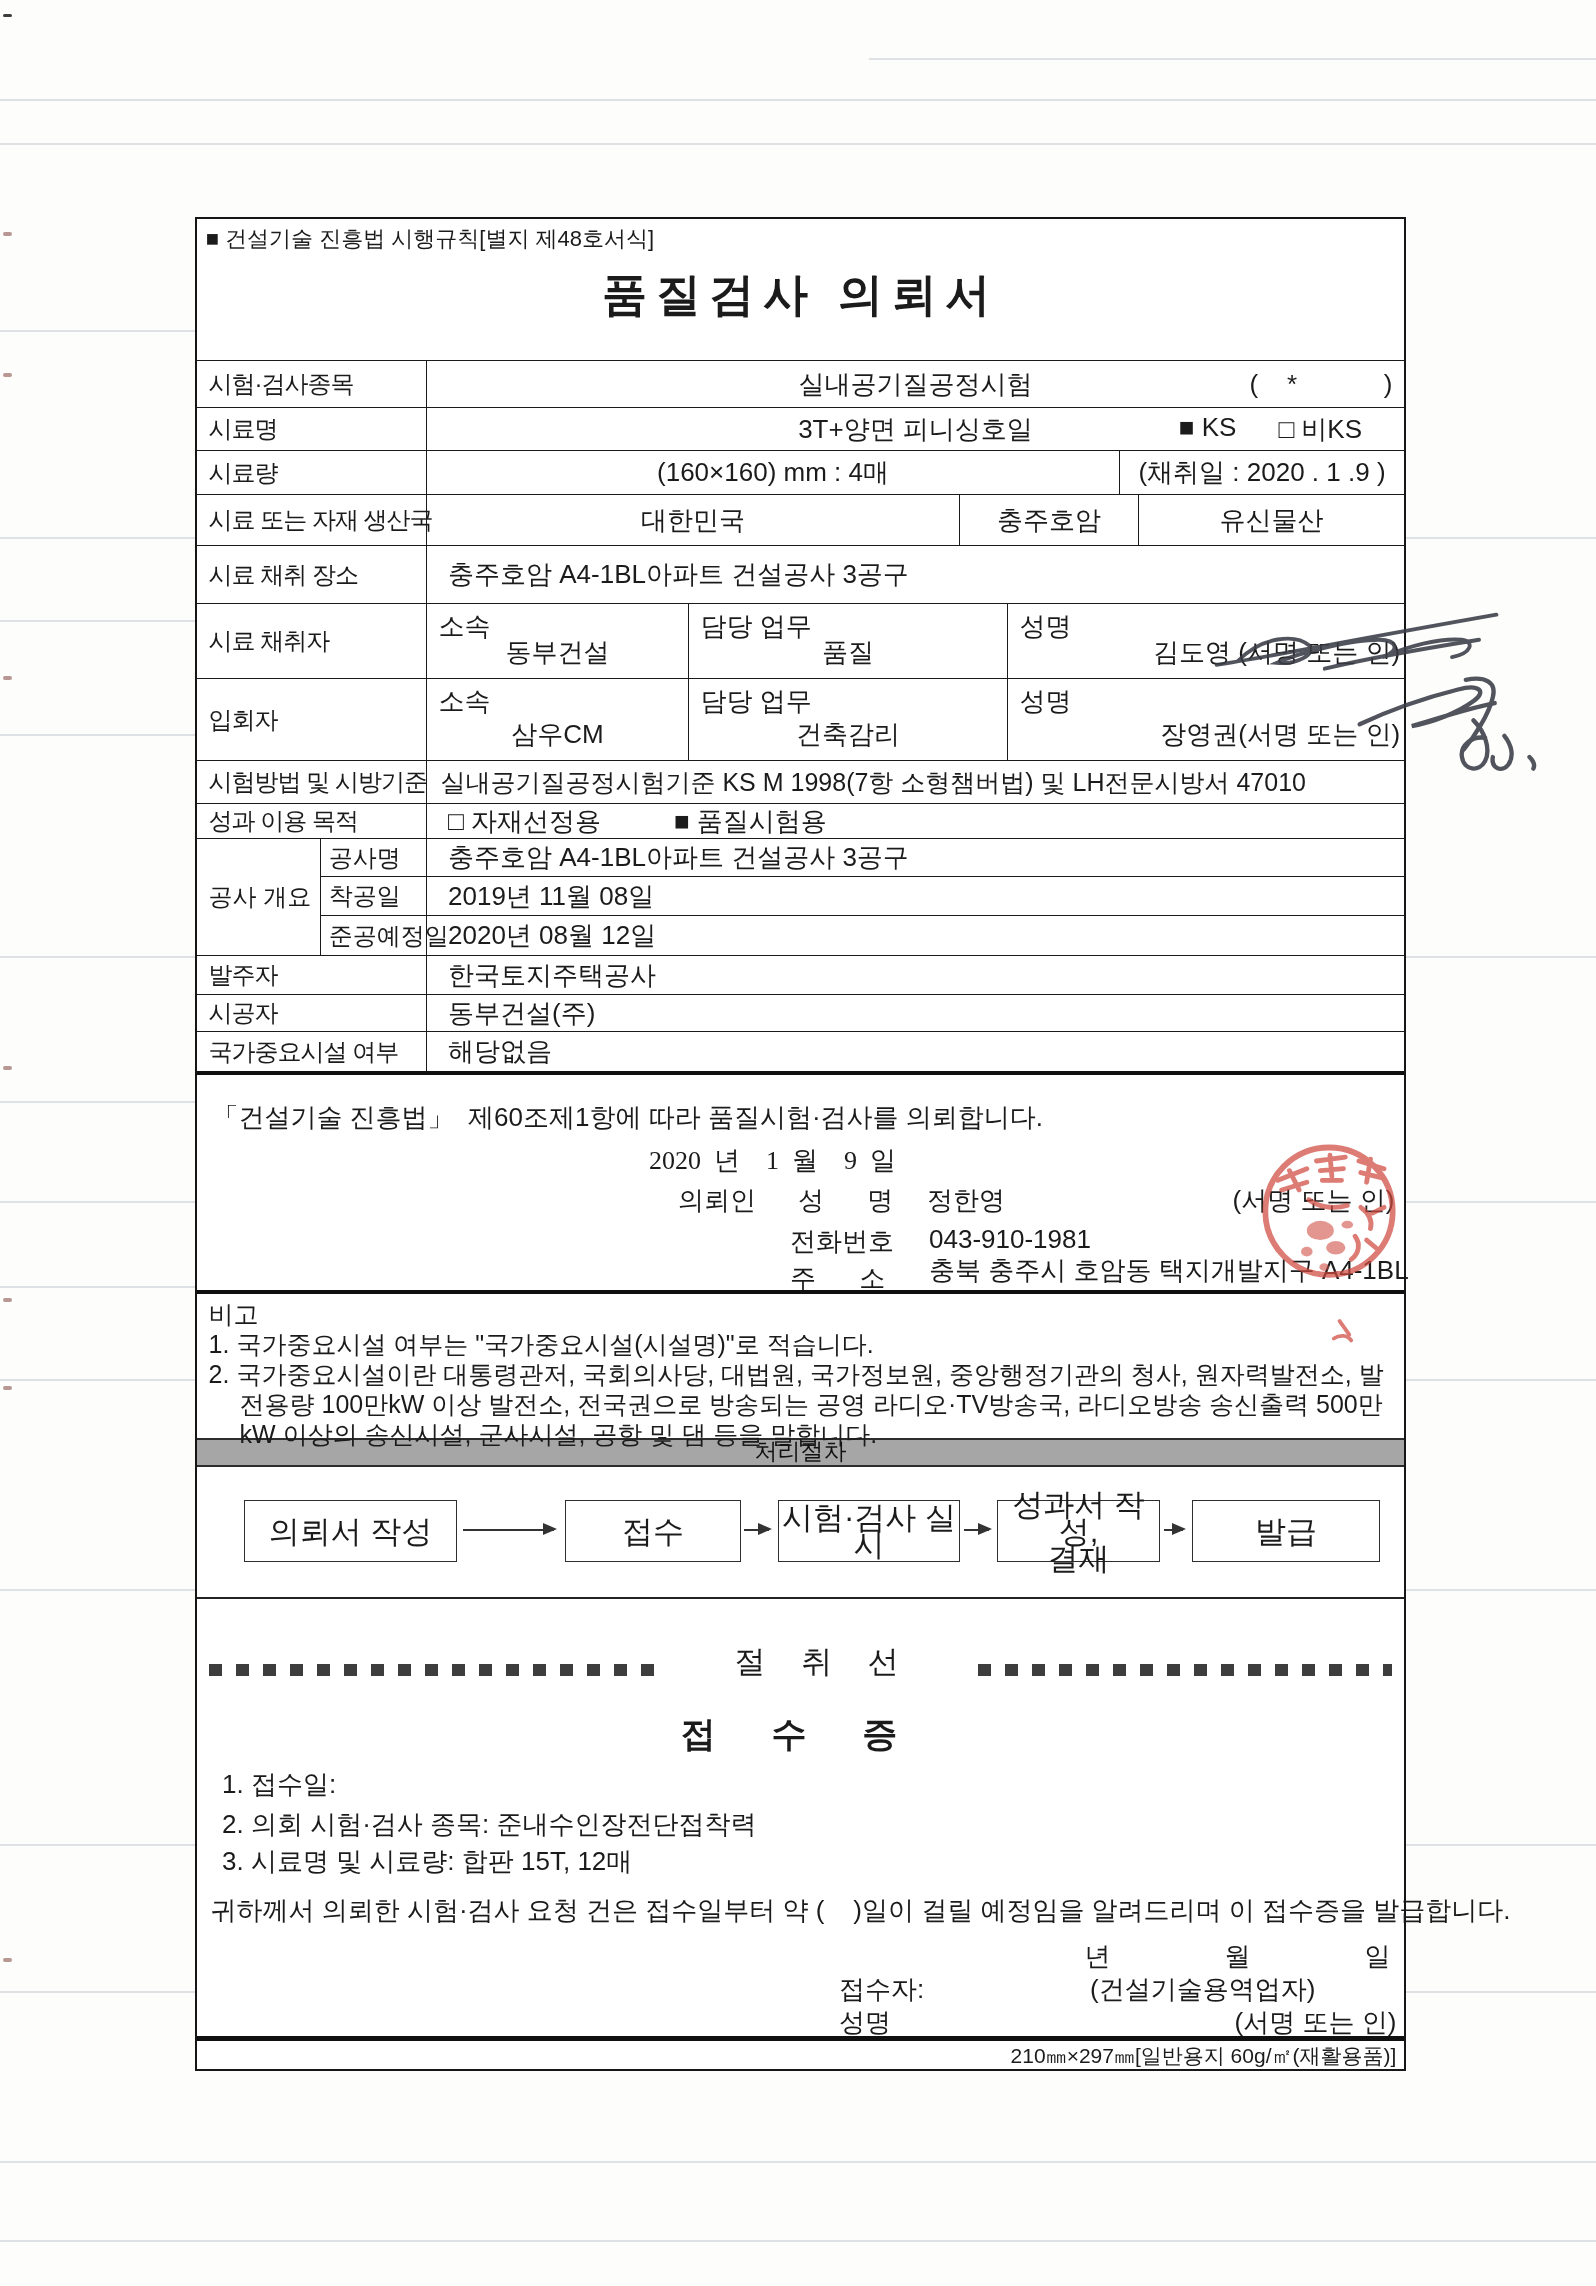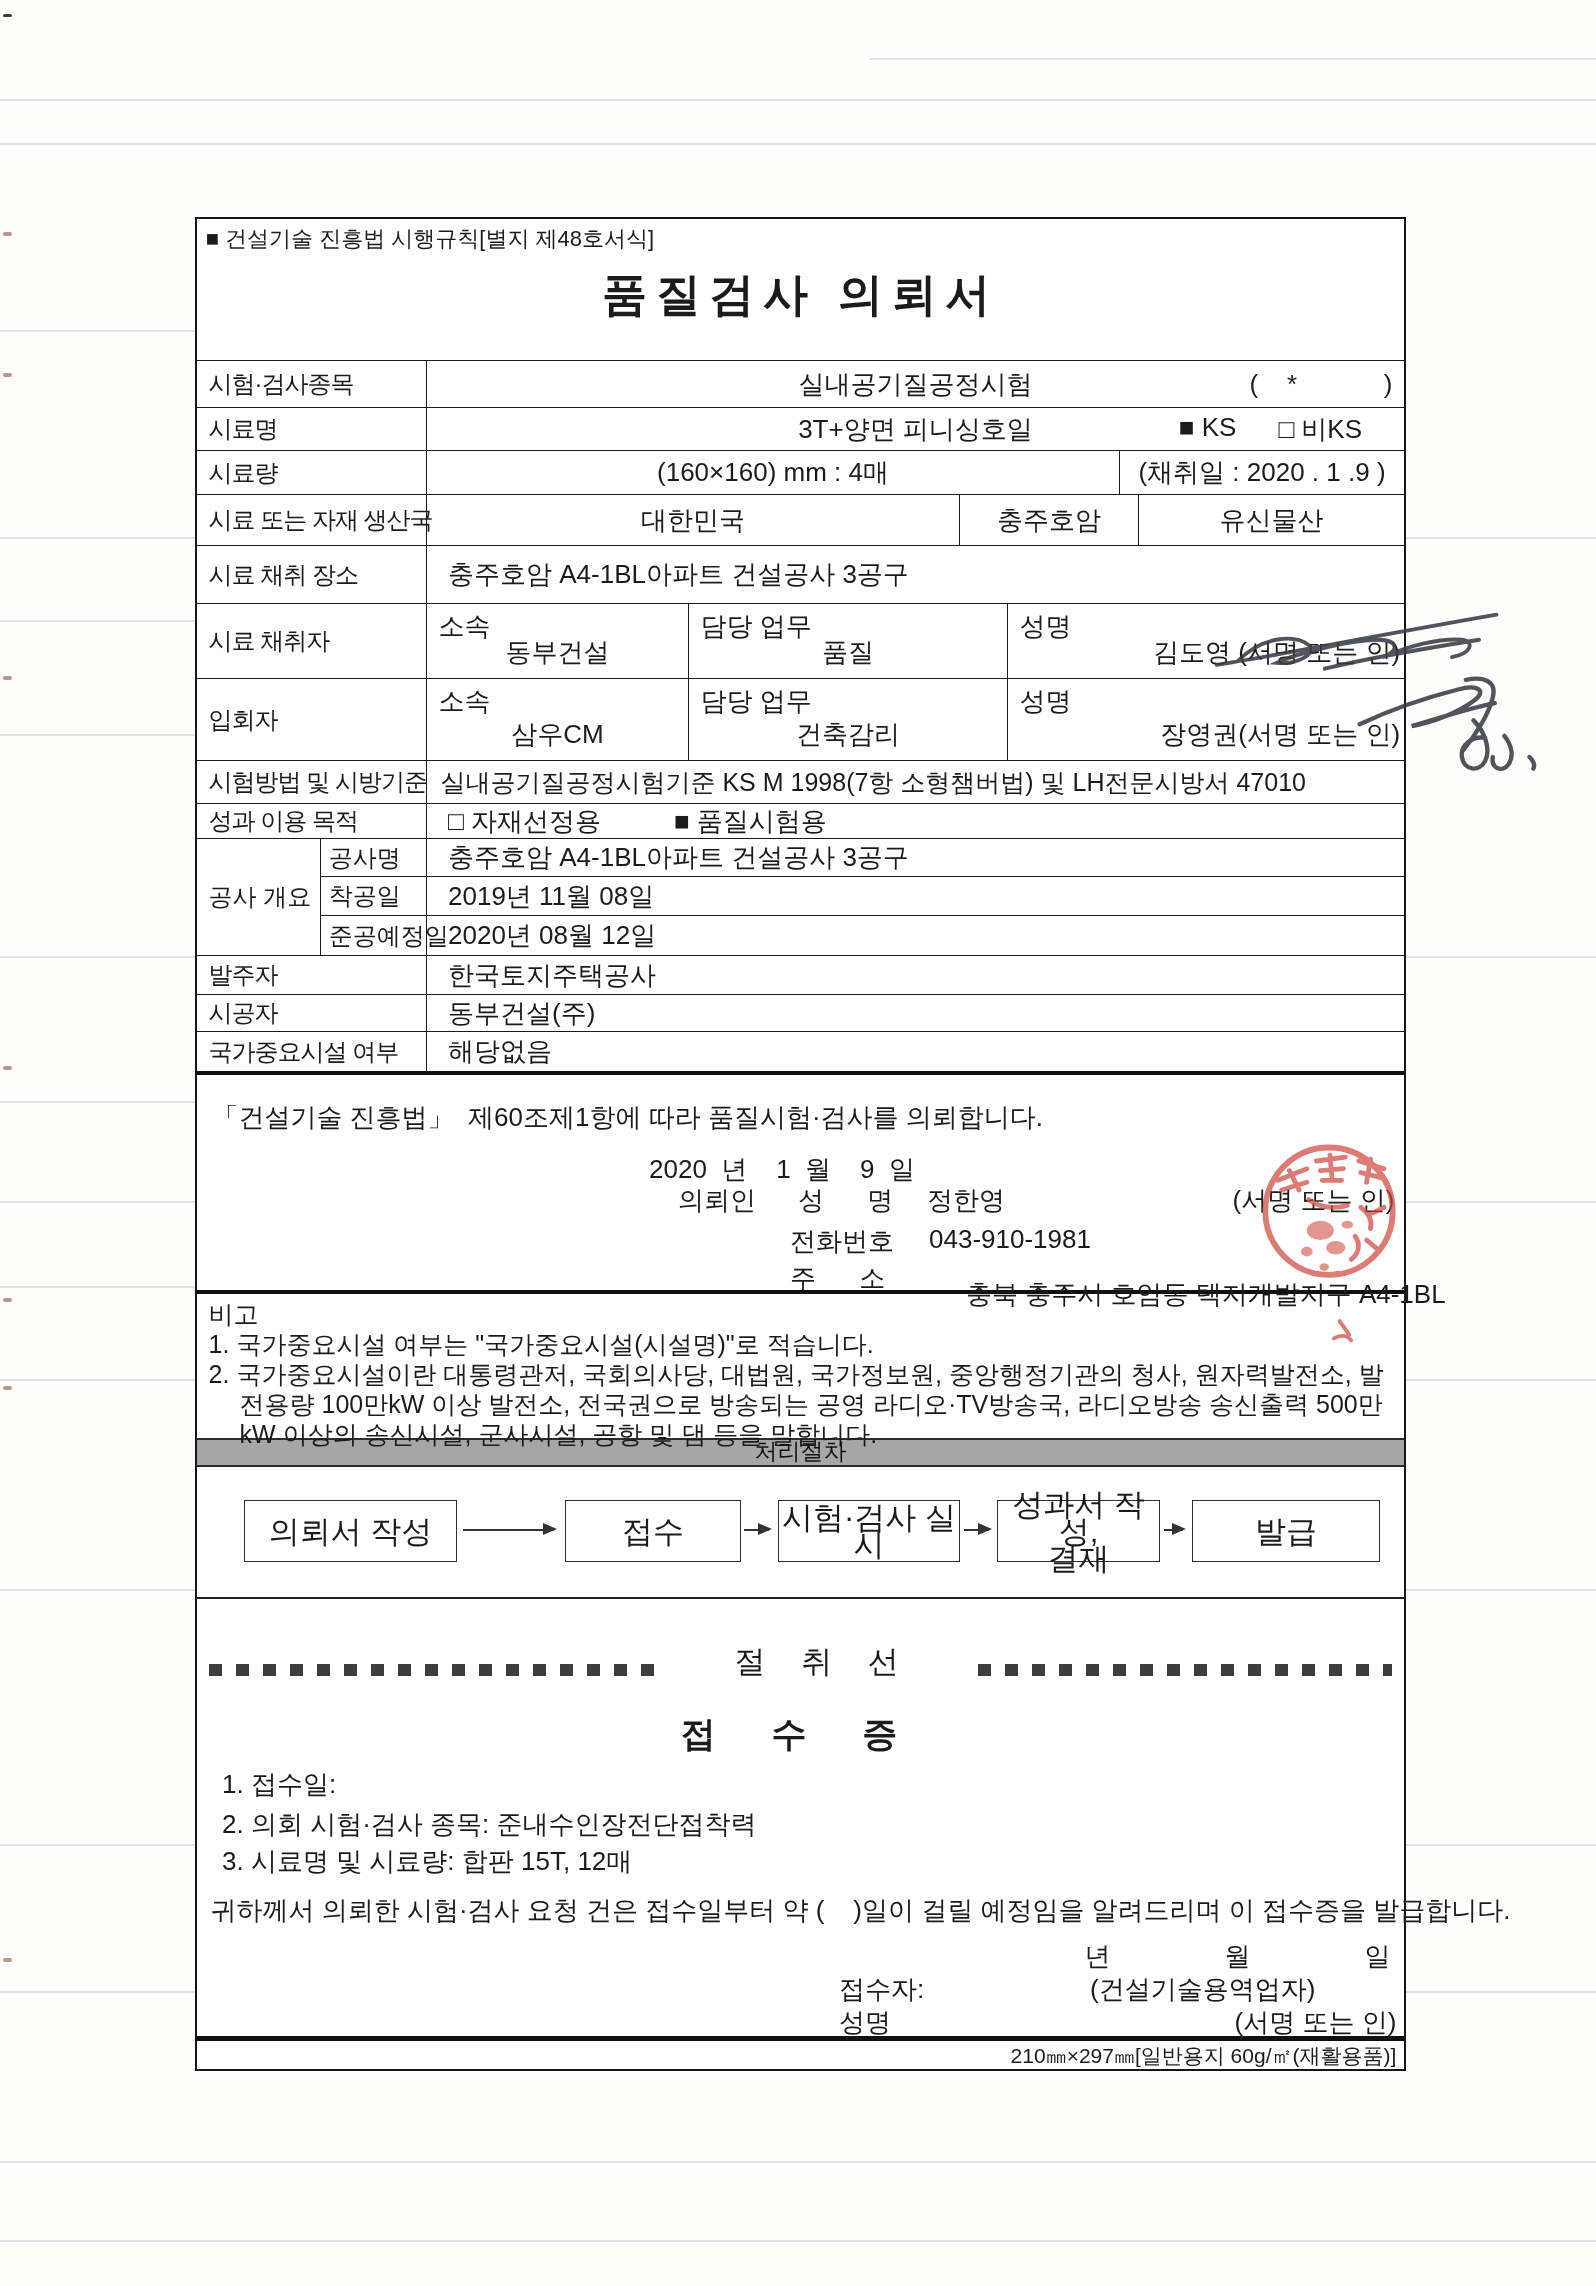--- a/index.html
+++ b/index.html
@@ -246,29 +246,29 @@
 
     <div class="row" style="height:39px;border-bottom:none;">
       <div class="lbl">국가중요시설 여부</div>
       <div class="val left">
         <span>해당없음</span>
       </div>
     </div>
 
     <div class="statement-sec">
       <span class="st" style="left:15.4px;top:25px;">「건설기술 진흥법」  제60조제1항에 따라 품질시험·검사를 의뢰합니다.</span>
-      <span class="st" style="left:452px;top:77px;">2020  년    1  월    9  일</span>
+      <span class="st" style="left:452px;top:68px;font-family:Liberation Serif, serif;">2020  년    1  월    9  일</span>
       <span class="st" style="left:481px;top:108px;">의뢰인</span>
       <span class="st" style="left:601px;top:108px;">성      명</span>
       <span class="st" style="left:730px;top:108px;">정한영</span>
       <span class="st" style="right:9.7px;top:108px;">(서명 또는 인)</span>
       <span class="st" style="left:593px;top:149px;">전화번호</span>
       <span class="st" style="left:732px;top:149px;">043-910-1981</span>
       <span class="st" style="left:593px;top:186px;">주      소</span>
-      <span class="st" style="left:732px;top:202px;margin-left:37px;">충북 충주시 호암동 택지개발지구 A4-1BL</span>
+      <span class="st" style="left:732px;top:178px;">충북 충주시 호암동 택지개발지구 A4-1BL</span>
     </div>
 
     <div class="notes-sec">
       <div>비고</div>
       <div class="note-item">1. 국가중요시설 여부는 "국가중요시설(시설명)"로 적습니다.</div>
       <div class="note-item">2. 국가중요시설이란 대통령관저, 국회의사당, 대법원, 국가정보원, 중앙행정기관의 청사, 원자력발전소, 발전용량 100만kW 이상 발전소, 전국권으로 방송되는 공영 라디오·TV방송국, 라디오방송 송신출력 500만kW 이상의 송신시설, 군사시설, 공항 및 댐 등을 말합니다.</div>
     </div>
 
     <div class="process-bar">처리절차</div>
 

